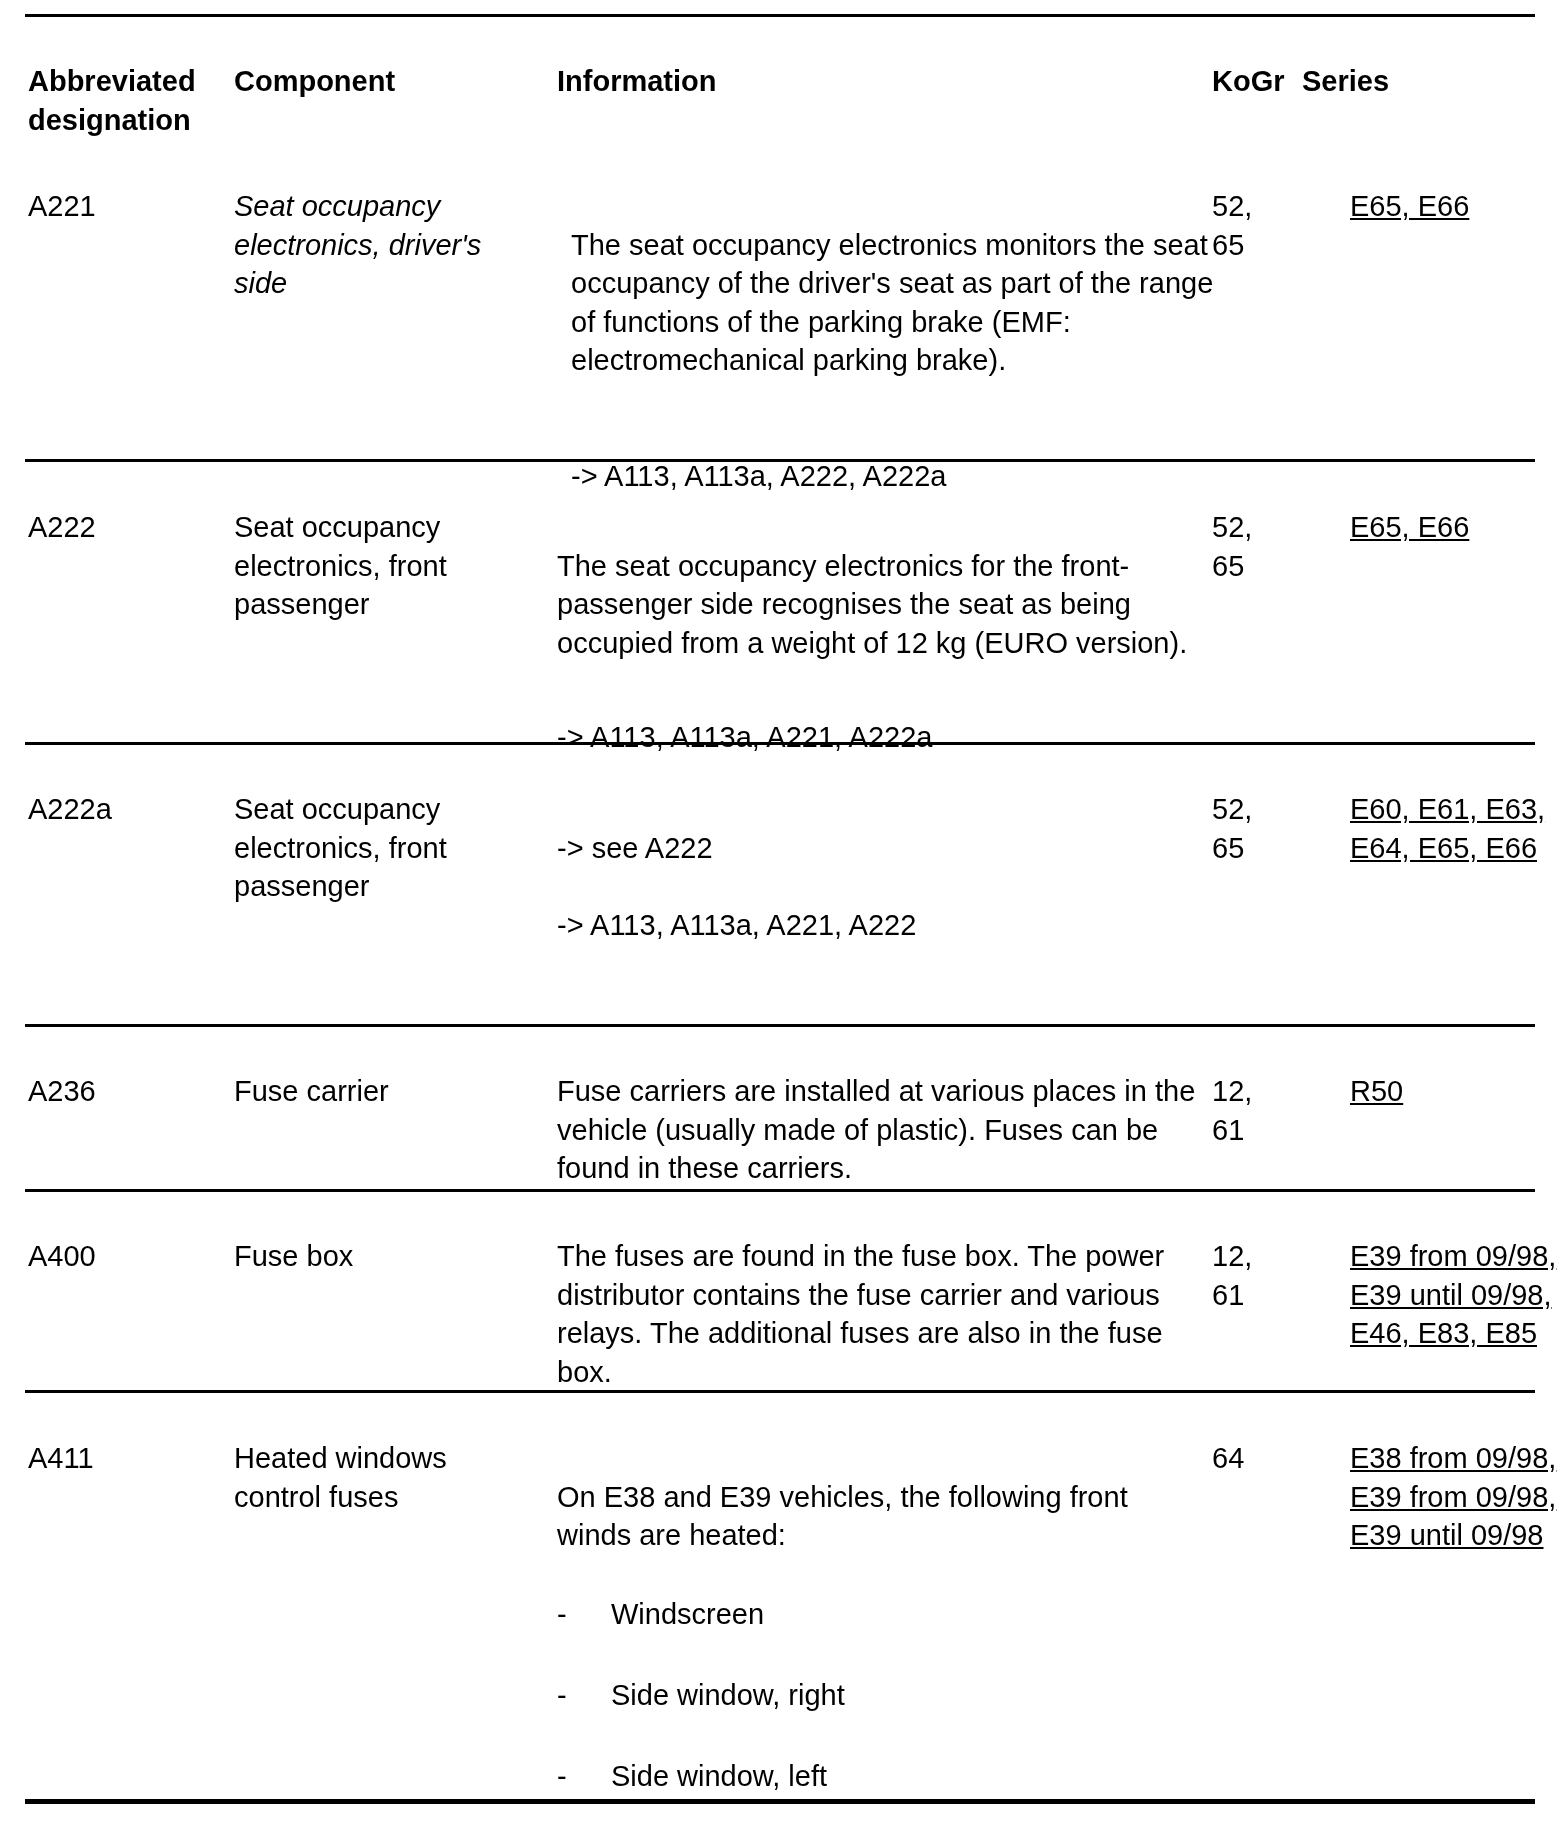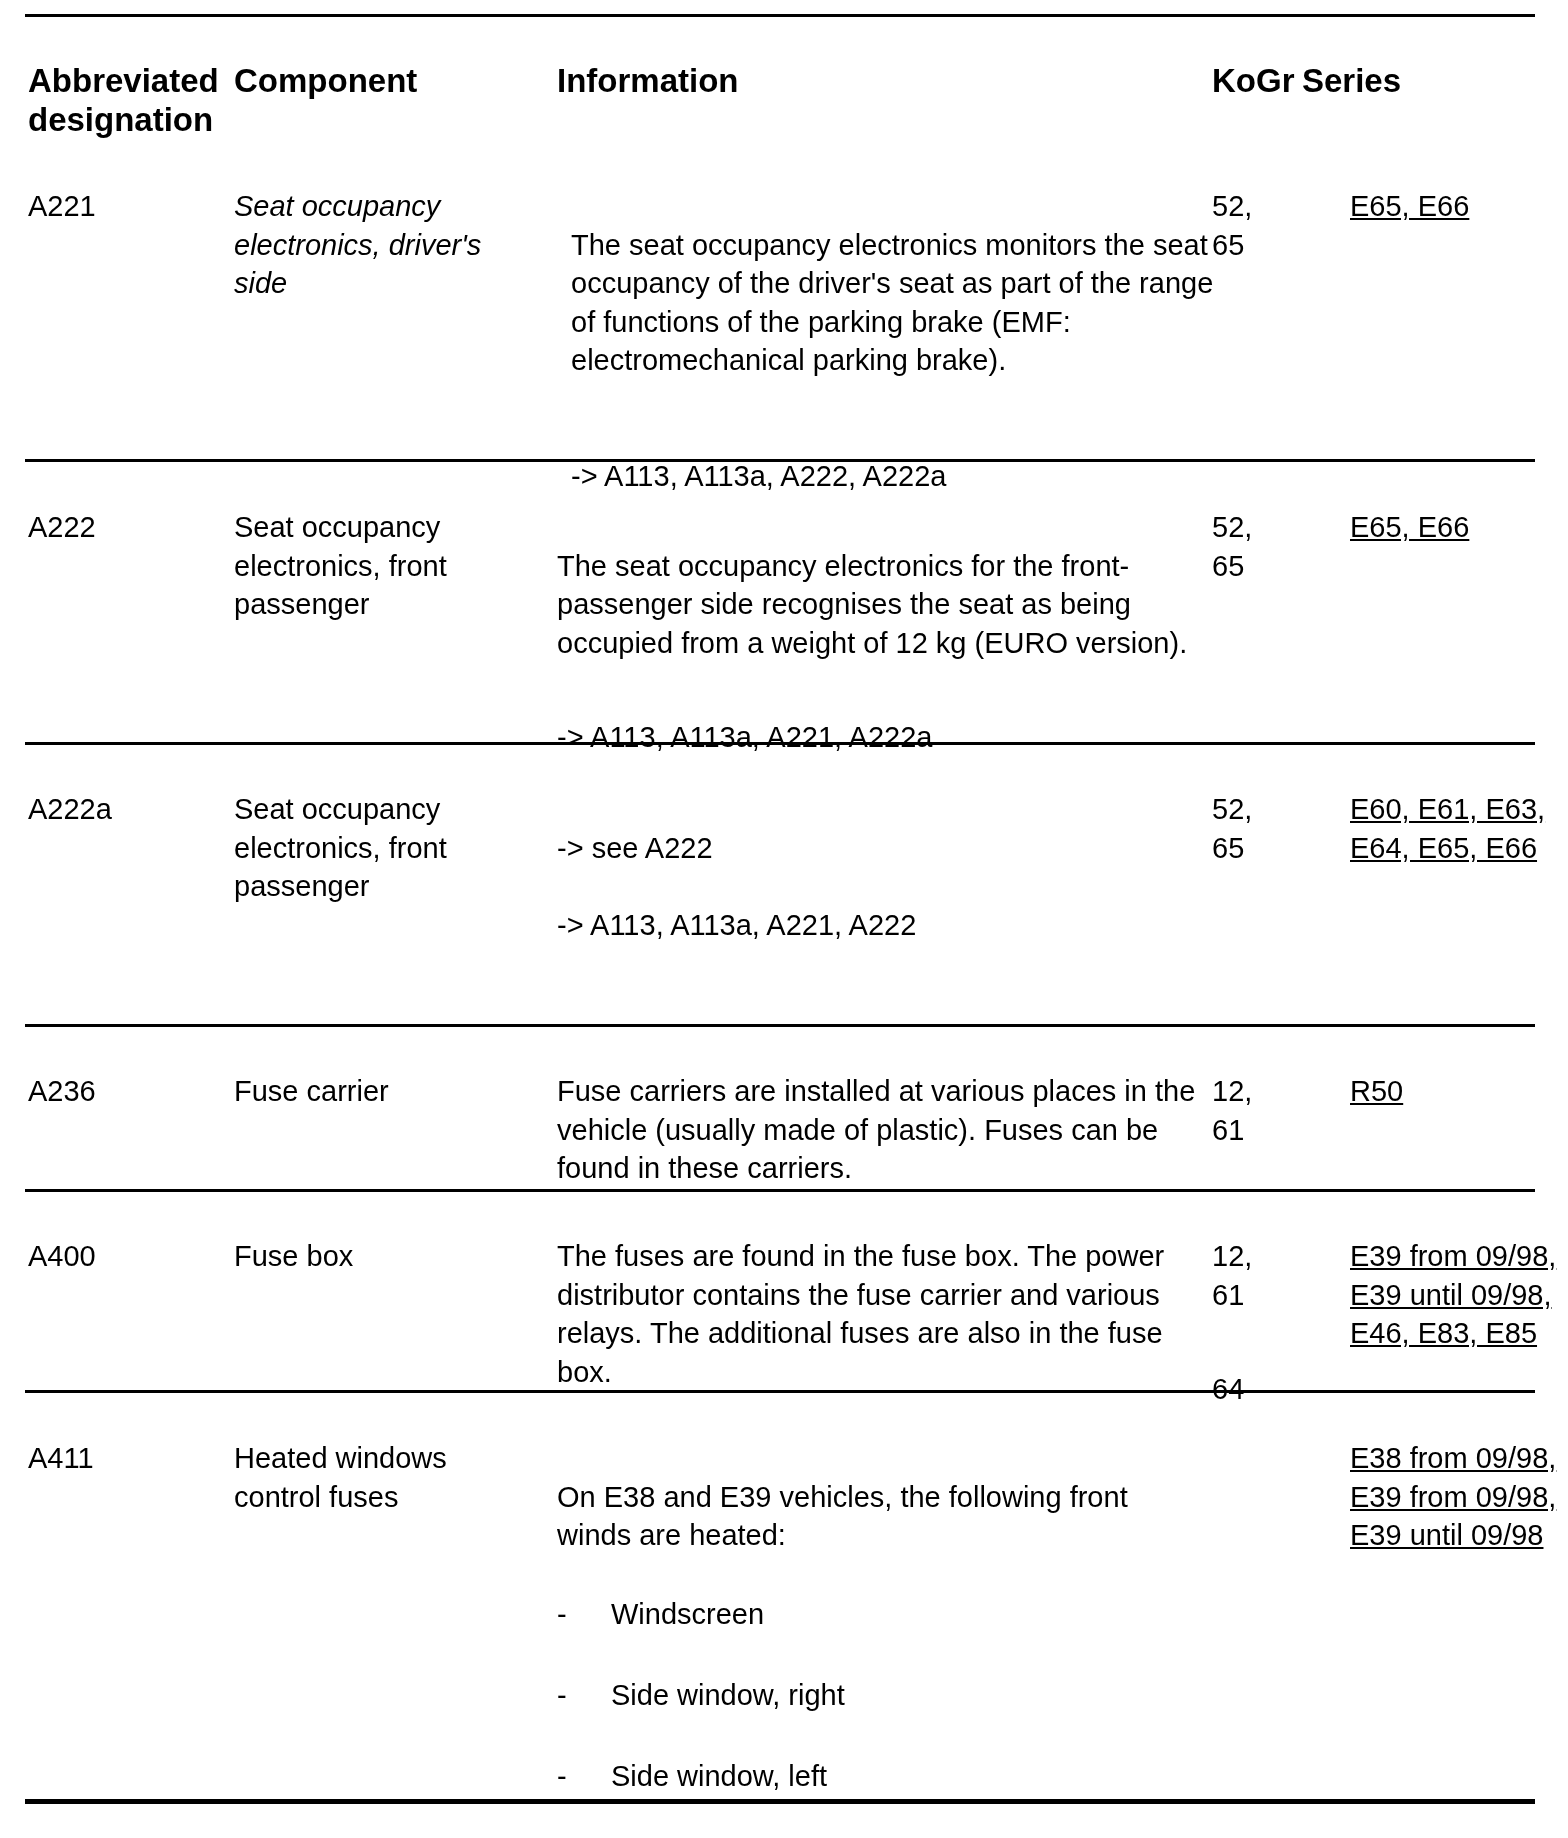--- a/index.html
+++ b/index.html
@@ -1,21 +1,21 @@
 <!DOCTYPE html>
 <html><head>
 <meta charset="utf-8">
 <style>
   html, body { margin: 0; padding: 0; background: #ffffff; }
   body { width: 1568px; height: 1838px; position: relative; overflow: hidden;
          font-family: "Liberation Sans", sans-serif; color: #000; }
   .rule { position: absolute; left: 25px; width: 1510px; height: 3px; background: #000; }
   .rule.top { top: 14px; }
   .rule.bottom { height: 5px; }
-  .hdr { position: absolute; top: 62px; font-weight: bold; font-size: 33px; line-height: 38.6px; }
+  .hdr { position: absolute; top: 62px; font-weight: bold; font-size: 29px; line-height: 38.6px; }
   .cell { position: absolute; font-size: 29px; line-height: 38.6px; white-space: pre-line; }
   .c1 { left: 28px; width: 195px; }
   .c2 { left: 234px; width: 310px; }
   .c3 { left: 557px; width: 650px; }
   .c4 { left: 1212px; width: 80px; }
   .c5 { left: 1350px; width: 240px; text-decoration: underline; }
   .link { font-family: "Liberation Serif", serif; color: #555; text-decoration: underline;
           text-decoration-color: #666; font-size: 29px; }
   .bullet { display: block; }
   .bullet .dash { display: inline-block; width: 54px; }
@@ -91,16 +91,16 @@
 <div>
   <div class="cell c1" style="top:1439px;">A411</div>
   <div class="cell c2" style="top:1439px;width:260px;">Heated windows control fuses</div>
   <div class="cell c3" style="top:1439px;width:600px;">
     <span class="para">On E38 and E39 vehicles, the following front winds are heated:</span>
     <span class="bullet" style="line-height:42px;"><span class="dash">-</span><span>Windscreen</span></span>
     <span class="bullet" style="line-height:42px;"><span class="dash">-</span><span>Side window, right</span></span>
     <span class="bullet" style="line-height:42px;"><span class="dash">-</span><span>Side window, left</span></span>
     
   </div>
-  <div class="cell c4" style="top:1370px;width:50px;">64</div>
+  <div class="cell c4" style="top:1439px;width:50px;">64</div>
   <div class="cell c5" style="top:1439px;width:245px;">E38 from 09/98, E39 from 09/98, E39 until 09/98</div>
 </div>
 <div class="rule bottom" style="top:1799px;"></div>
 
 </body></html>

